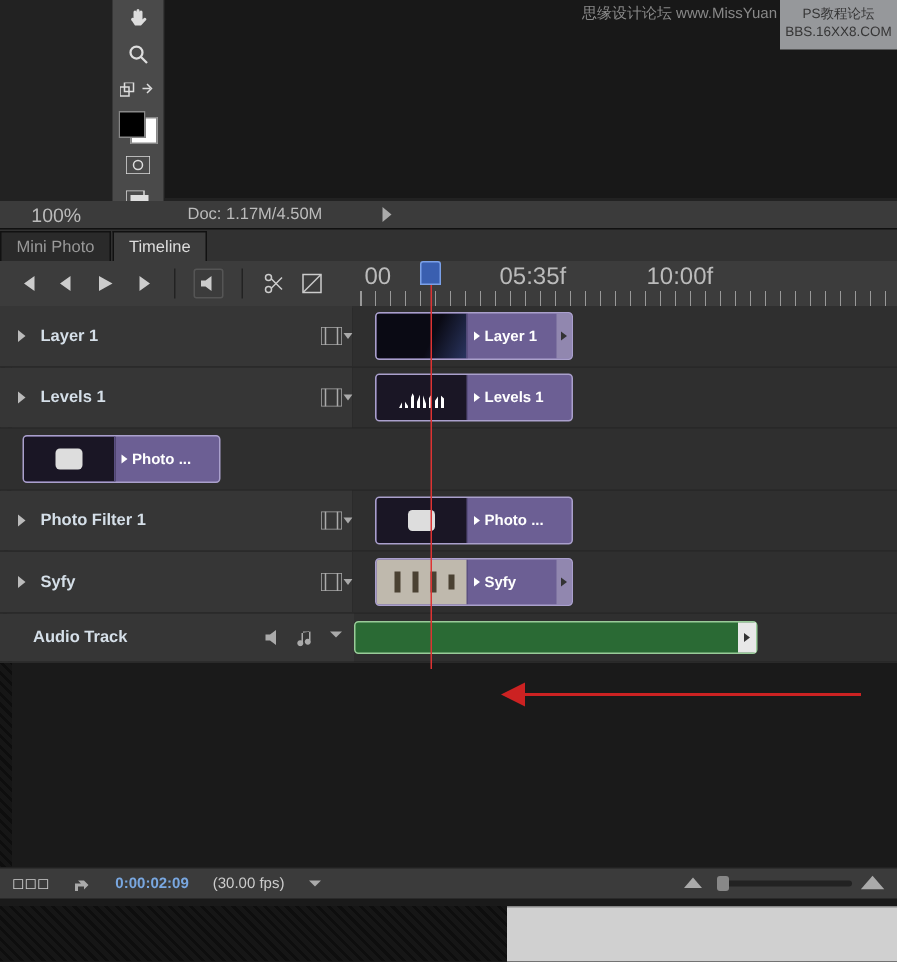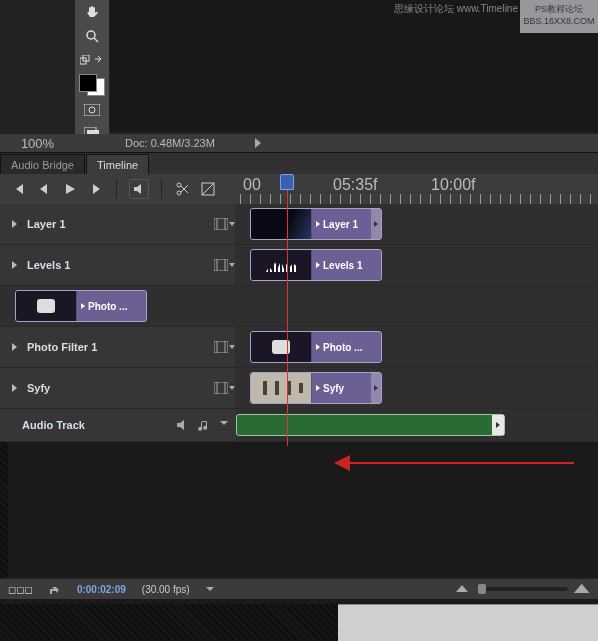--- a/index.html
+++ b/index.html
@@ -334,28 +334,28 @@
         <svg width="16" height="14">
           <rect x="3" y="3" width="12" height="10" fill="#ddd"></rect>
           <rect x="0" y="0" width="12" height="10" fill="none" stroke="#ddd"></rect>
         </svg>
       </div>
   </div>
 </div>
 
 <div class="status-bar">
   <div class="zoom">100%</div>
-  <div class="doc">Doc: 0.48M/3.23M</div>
+  <div class="doc">Doc: 1.17M/4.50M</div>
   <div class="tri"></div>
 </div>
 
 <div class="left-diag"></div>
 
 <div class="panel-tabs">
-  <div class="panel-tab">Audio Bridge</div>
+  <div class="panel-tab">Mini Photo</div>
   <div class="panel-tab active">Timeline</div>
 </div>
 
 <div class="tl-controls">
   <div class="tl-btn">
       <svg width="12" height="12">
         <path d="M2 1v10M11 1 4 6l7 5z" fill="#ccc"></path>
       </svg>
     </div>
   <div class="tl-btn">
@@ -583,17 +583,17 @@
     <div style="position:absolute;left:0;top:-3px;width:8px;height:10px;background:#888;border-radius:2px;"></div>
   </div>
   <div class="seg">
       <span class="icon-mtn" style="transform:scale(1.3)"></span>
     </div>
 </div>
 
 <div class="diag-back"></div>
 <div class="below"></div>
 
-<div class="wm2">思缘设计论坛  www.Timeline</div>
+<div class="wm2">思缘设计论坛  www.MissYuan</div>
 <div class="wm">
   <div>PS教程论坛</div>
   <div>BBS.16XX8.COM</div>
 </div>
 
 </body></html>

